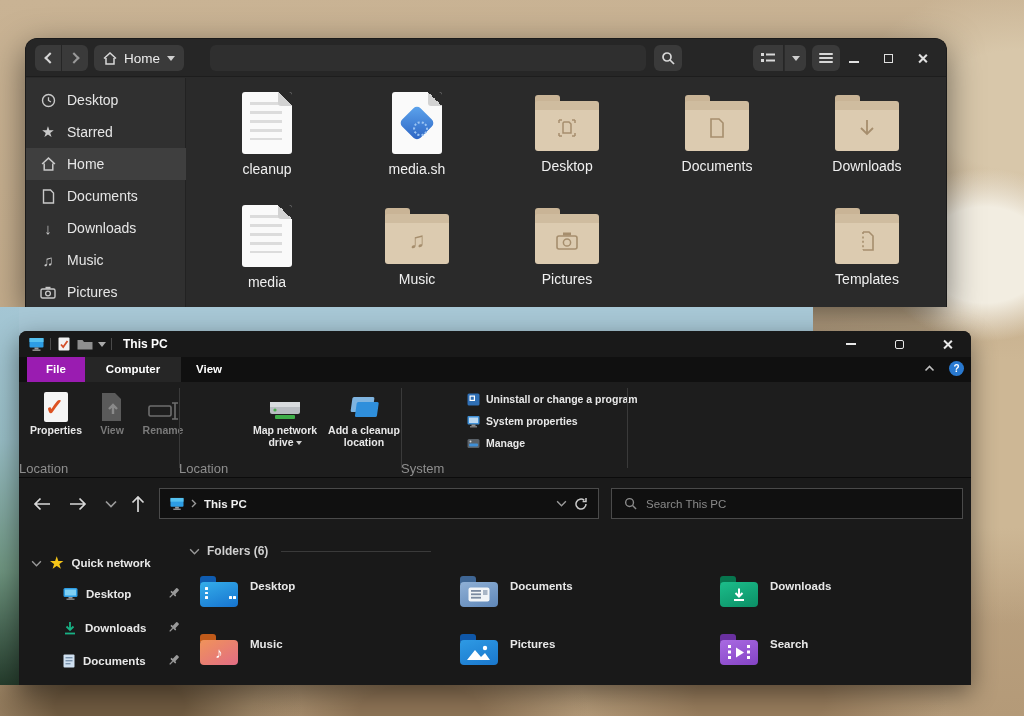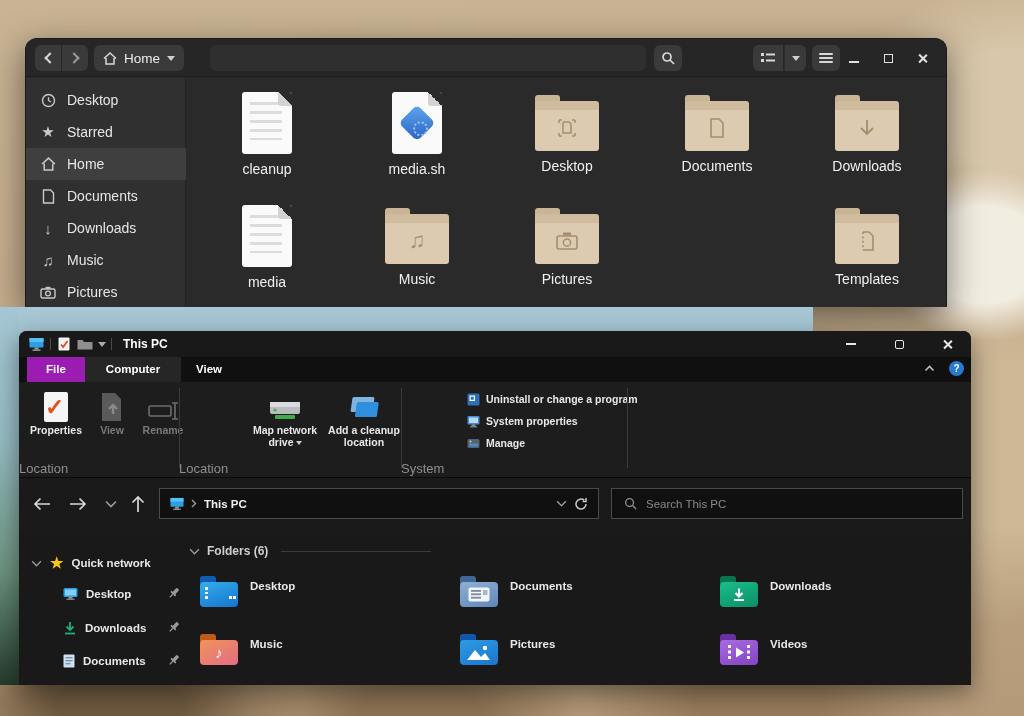--- a/index.html
+++ b/index.html
@@ -659,18 +659,18 @@
                   <rect x="1" y="1" width="3" height="3" fill="#fff"></rect>
                   <rect x="1" y="6.5" width="3" height="3" fill="#fff"></rect>
                   <rect x="1" y="12" width="3" height="3" fill="#fff"></rect>
                   <rect x="20" y="1" width="3" height="3" fill="#fff"></rect>
                   <rect x="20" y="6.5" width="3" height="3" fill="#fff"></rect>
                   <rect x="20" y="12" width="3" height="3" fill="#fff"></rect>
                   <path d="M9 3.5 17 8.5 9 13.5z" fill="#fff"></path>
                 </svg>
           </div>
             </div>
-          <div class="name">Videos</div>
+          <div class="name">Search</div>
         </div>
       </div>
     </div>
   </div>
 </div>
 
 </body></html>

